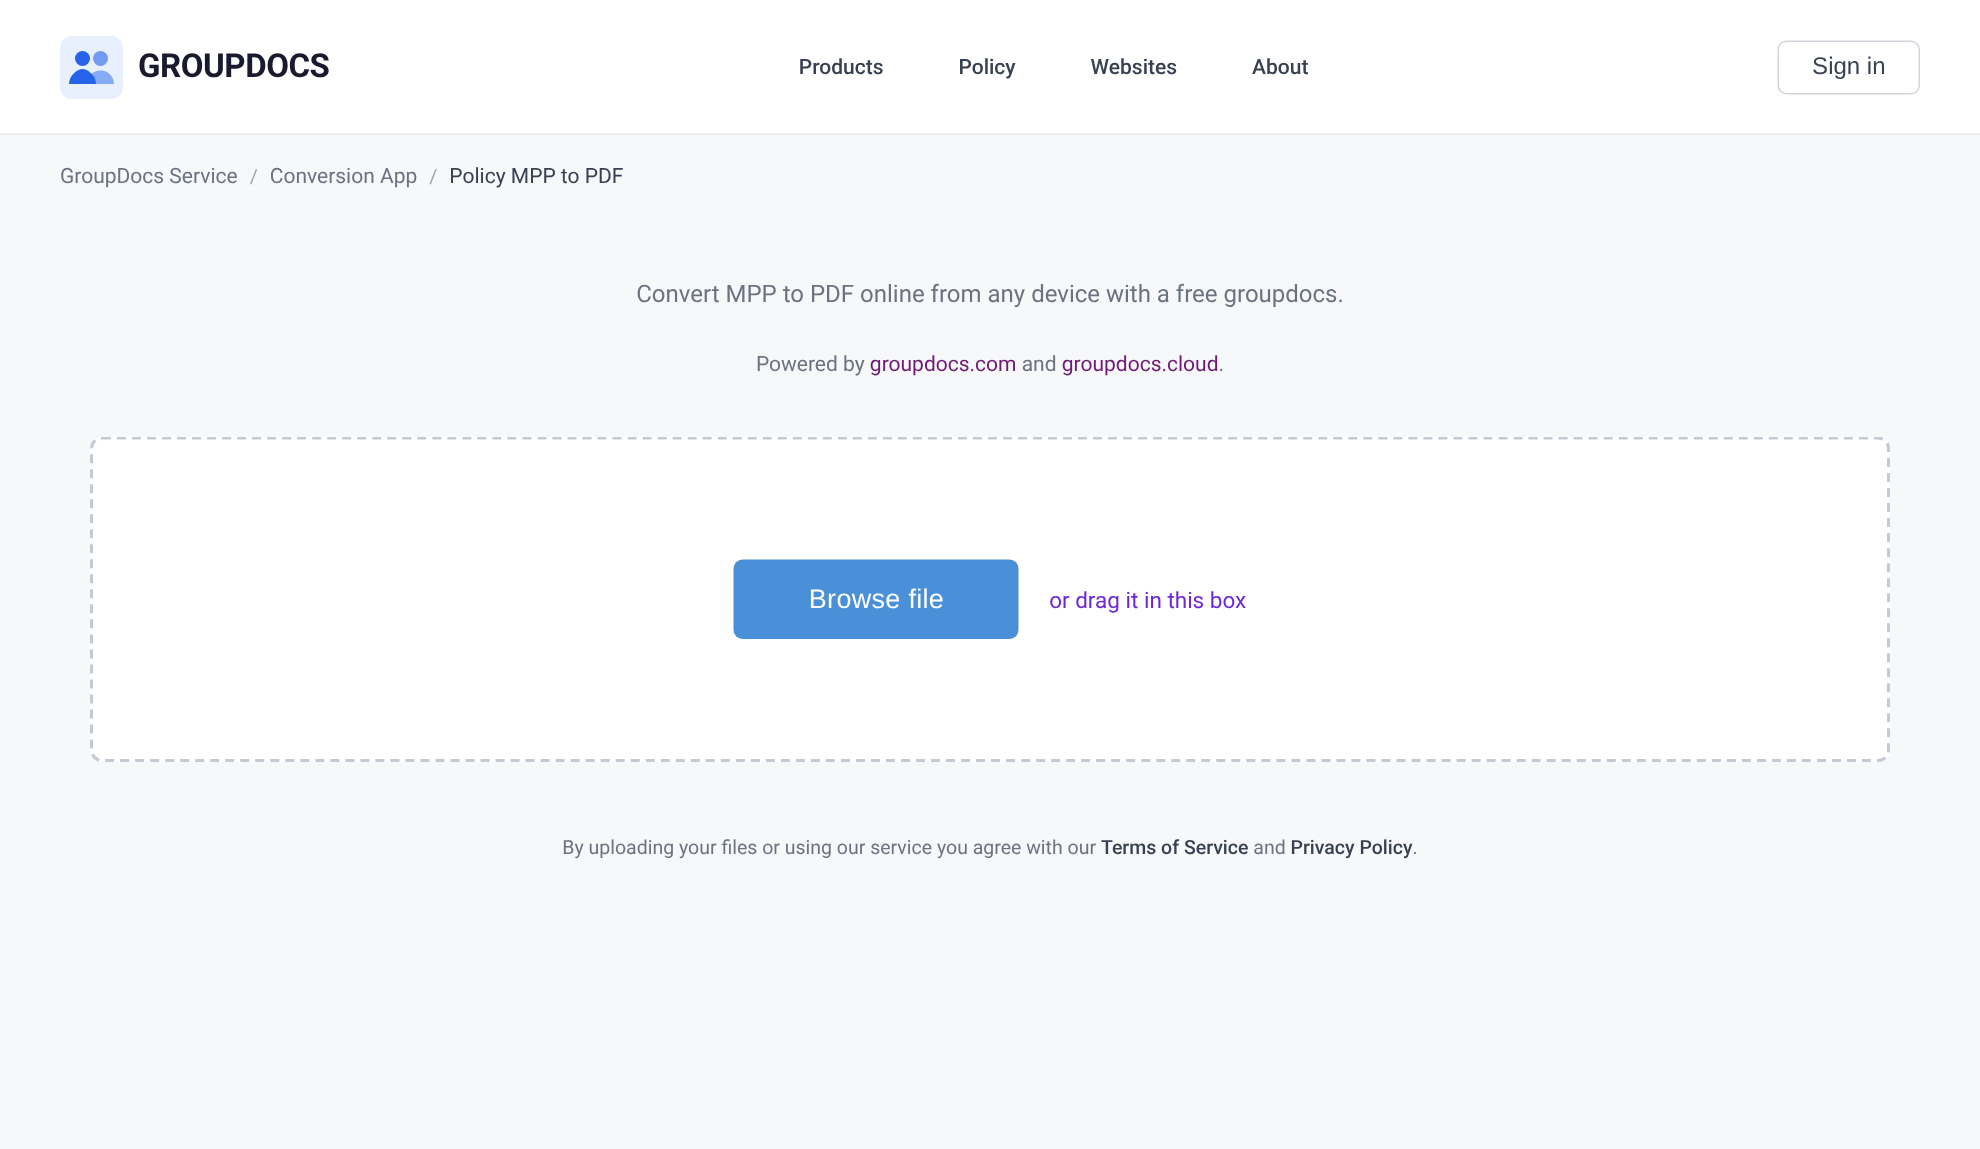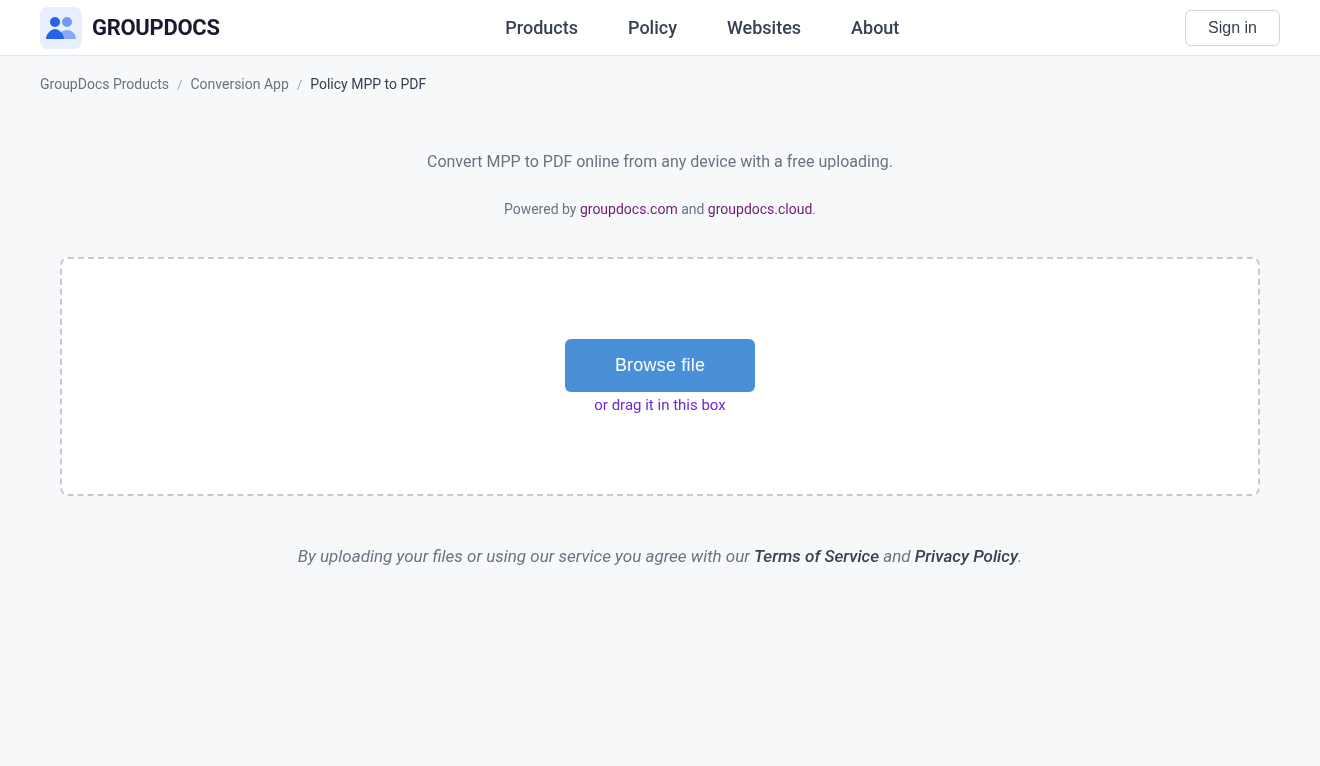--- a/index.html
+++ b/index.html
@@ -13,21 +13,21 @@
       background-color: #f7f8fa;
       color: #333;
       min-height: 766px;
       width: 1320px;
     }
 
     
     header {
       background: #fff;
       border-bottom: 1px solid #e5e7eb;
-      height: 56px;
+      height: 90px;
       display: flex;
       align-items: center;
       padding: 0 40px;
       justify-content: space-between;
       gap: 20px;
     }
 
     .logo-area {
       display: flex;
       align-items: center;
@@ -48,21 +48,21 @@
 
     nav {
       display: flex;
       align-items: center;
       gap: 50px;
     }
 
     nav a {
       text-decoration: none;
       color: #374151;
-      font-size: 18px;
+      font-size: 14px;
       font-weight: 500;
     }
 
     .sign-in-btn {
       border: 1.5px solid #d1d5db;
       background: #fff;
       color: #374151;
       padding: 8px 22px;
       border-radius: 6px;
       font-size: 16px;
@@ -132,25 +132,25 @@
     }
 
     
     .upload-box {
       width: 1200px;
       max-width: 100%;
       border: 2px dashed #c4c9d4;
       border-radius: 8px;
       background: #fff;
       display: flex;
-      flex-direction: column;
+      flex-direction: row;
       align-items: center;
       justify-content: center;
       padding: 80px 40px;
-      gap: 4px;
+      gap: 20px;
       margin-bottom: 30px;
     }
 
     .browse-btn {
       background: #4a90d9;
       color: #fff;
       border: none;
       padding: 16px 50px;
       border-radius: 6px;
       font-size: 18px;
@@ -159,25 +159,24 @@
       letter-spacing: 0.2px;
     }
 
     .drag-text {
       font-size: 15px;
       color: #6d28d9;
     }
 
     
     .footer-text {
-      font-size: 17px;
+      font-size: 13px;
       color: #6b7280;
       text-align: center;
       margin-top: 20px;
-      font-style: italic;
     }
 
     .footer-text a {
       color: #374151;
       font-weight: 500;
       text-decoration: none;
     }
   </style>
 </head>
 <body>
@@ -200,29 +199,29 @@
     <a href="#">Products</a>
     <a href="#">Policy</a>
     <a href="#">Websites</a>
     <a href="#">About</a>
   </nav>
 
   <button class="sign-in-btn">Sign in</button>
 </header>
 
 <div class="breadcrumb">
-  <a href="#">GroupDocs Products</a>
+  <a href="#">GroupDocs Service</a>
   <span class="breadcrumb-sep">/</span>
   <a href="#">Conversion App</a>
   <span class="breadcrumb-sep">/</span>
   <span class="breadcrumb-current">Policy MPP to PDF</span>
 </div>
 
 <main>
-  <p class="page-subtitle">Convert MPP to PDF online from any device with a free uploading.</p>
+  <p class="page-subtitle">Convert MPP to PDF online from any device with a free groupdocs.</p>
 
   <p class="powered-by">
     <span>Powered by </span><a href="#">groupdocs.com</a><span> and </span><a href="#">groupdocs.cloud</a><span>.</span>
   </p>
 
   <div class="upload-box">
     <button class="browse-btn">Browse file</button>
     <span class="drag-text">or drag it in this box</span>
   </div>
 

